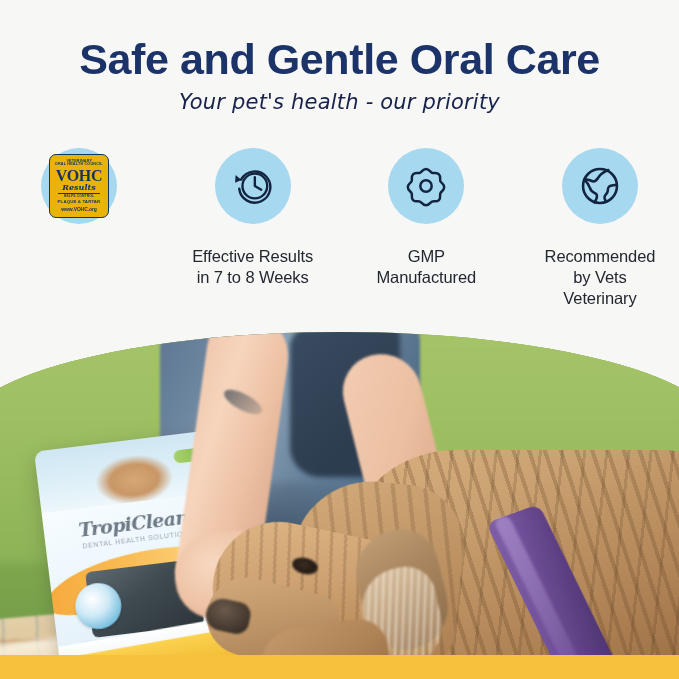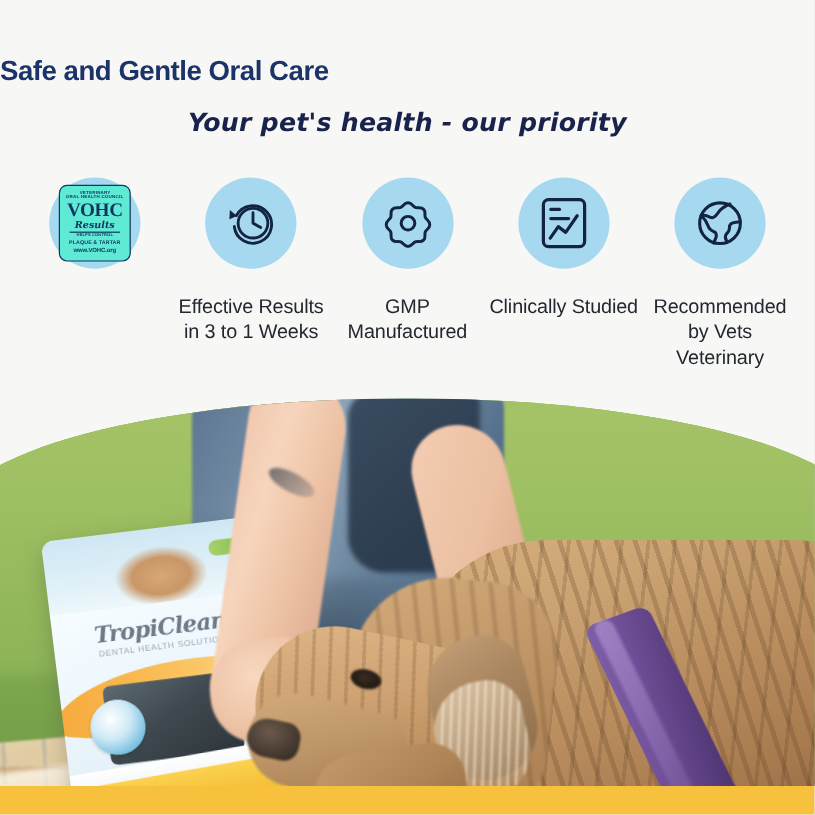--- a/index.html
+++ b/index.html
@@ -22,36 +22,37 @@
     background: #f7f7f6;
     overflow: hidden;
   }
 
   
   .headline {
     position: absolute;
     top: 38px;
     left: 0;
     width: 679px;
-    font-size: 23px;
+    text-align: center;
+    font-size: 43px;
     font-weight: bold;
     letter-spacing: -0.4px;
     color: #1b3368;
     line-height: 42px;
   }
   .subtitle {
     position: absolute;
     top: 88px;
     left: 0;
     width: 679px;
     text-align: center;
     font-family: "DejaVu Sans", sans-serif;
     font-size: 21px;
     font-style: italic;
-    font-weight: 700;
+    font-weight: 400;
     color: #18224b;
     line-height: 28px;
     letter-spacing: 0.2px;
   }
 
   
   .badge-row {
     position: absolute;
     top: 148px;
     left: 14px;
@@ -85,21 +86,21 @@
     letter-spacing: -0.1px;
     white-space: pre-line;
   }
 
   
   .vohc {
     width: 58px;
     height: 62px;
     border: 1.2px solid #12355f;
     border-radius: 7px;
-    background: #5eead4;
+    background: #eab308;
     display: flex;
     flex-direction: column;
     align-items: center;
     justify-content: center;
     color: #12355f;
     line-height: 1;
     overflow: hidden;
   }
   .vohc-top {
     font-size: 3.6px;
@@ -563,44 +564,33 @@
 
     <div class="badge">
       <div class="badge-circle">
         <svg width="44" height="44" viewBox="0 0 48 48">
           <path d="M11 17 A17 17 0 1 1 9 27" fill="none" stroke="#12243f" stroke-width="2.6" stroke-linecap="round"></path>
           <path d="M5 12 L11.5 17.5 L4.5 20.5 Z" fill="#12243f"></path>
           <circle cx="26" cy="24" r="13.5" fill="none" stroke="#12243f" stroke-width="2.6"></circle>
           <path d="M26 14.5 L26 24 L33 28" fill="none" stroke="#12243f" stroke-width="2.6" stroke-linecap="round" stroke-linejoin="round"></path>
         </svg>
       </div>
-      <div class="badge-label">Effective Results in 3 to 1 Weeks</div>
+      <div class="badge-label">Effective Results in 7 to 8 Weeks</div>
     </div>
 
     <div class="badge">
       <div class="badge-circle">
         <svg width="44" height="44" viewBox="0 0 48 48">
           <path d="M24 5.5 c3.6 0 4.3 3.1 6.6 4.1 c2.3 1 5-0.9 7.5 1.6 c2.5 2.5 0.6 5.2 1.6 7.5 c1 2.3 4.1 3 4.1 6.6 c0 3.6 -3.1 4.3 -4.1 6.6 c-1 2.3 0.9 5 -1.6 7.5 c-2.5 2.5 -5.2 0.6 -7.5 1.6 c-2.3 1 -3 4.1 -6.6 4.1 c-3.6 0 -4.3 -3.1 -6.6 -4.1 c-2.3 -1 -5 0.9 -7.5 -1.6 c-2.5 -2.5 -0.6 -5.2 -1.6 -7.5 c-1 -2.3 -4.1 -3 -4.1 -6.6 c0 -3.6 3.1 -4.3 4.1 -6.6 c1 -2.3 -0.9 -5 1.6 -7.5 c2.5 -2.5 5.2 -0.6 7.5 -1.6 c2.3 -1 3 -4.1 6.6 -4.1 z" fill="none" stroke="#12243f" stroke-width="2.7" stroke-linejoin="round"></path>
           <circle cx="24" cy="24" r="6.2" fill="none" stroke="#12243f" stroke-width="2.7"></circle>
         </svg>
       </div>
       <div class="badge-label">GMP Manufactured</div>
     </div>
 
-    <div class="badge">
-      <div class="badge-circle">
-        <svg width="42" height="46" viewBox="0 0 44 48">
-          <rect x="4" y="3.5" width="36" height="41" rx="4.5" fill="none" stroke="#12243f" stroke-width="2.8"></rect>
-          <line x1="10.5" y1="12" x2="18" y2="12" stroke="#12243f" stroke-width="2.8" stroke-linecap="round"></line>
-          <line x1="10.5" y1="20" x2="26" y2="20" stroke="#12243f" stroke-width="2.8" stroke-linecap="round"></line>
-          <path d="M10 37 L17 27 L23.5 32 L33.5 17.5" fill="none" stroke="#12243f" stroke-width="2.8" stroke-linecap="round" stroke-linejoin="round"></path>
-        </svg>
-      </div>
-      <div class="badge-label">Clinically Studied</div>
-    </div>
 
     <div class="badge">
       <div class="badge-circle">
         <svg width="44" height="44" viewBox="0 0 48 48">
           <circle cx="24" cy="24" r="18.5" fill="none" stroke="#12243f" stroke-width="2.8"></circle>
           <path d="M7 17 C12 16 14 19 17 19 C21 19 22 13 26 10.5 C29 8.6 31 7 33 6.5" fill="none" stroke="#12243f" stroke-width="2.8" stroke-linecap="round" stroke-linejoin="round"></path>
           <path d="M7 17 C10 20 12 23 13 26 C14 30 17 31 19 32 C21 33 21 36 20 38 C19.3 39.5 18.5 41 18.2 42" fill="none" stroke="#12243f" stroke-width="2.8" stroke-linecap="round" stroke-linejoin="round"></path>
           <path d="M42.3 22.5 C39 23.5 36 23 34 24.5 C32 26 33 29 32 31 C31 33 29.5 33.5 29 35.5 C28.6 37.2 29.5 39.5 30.5 41" fill="none" stroke="#12243f" stroke-width="2.8" stroke-linecap="round" stroke-linejoin="round"></path>
         </svg>
       </div>

